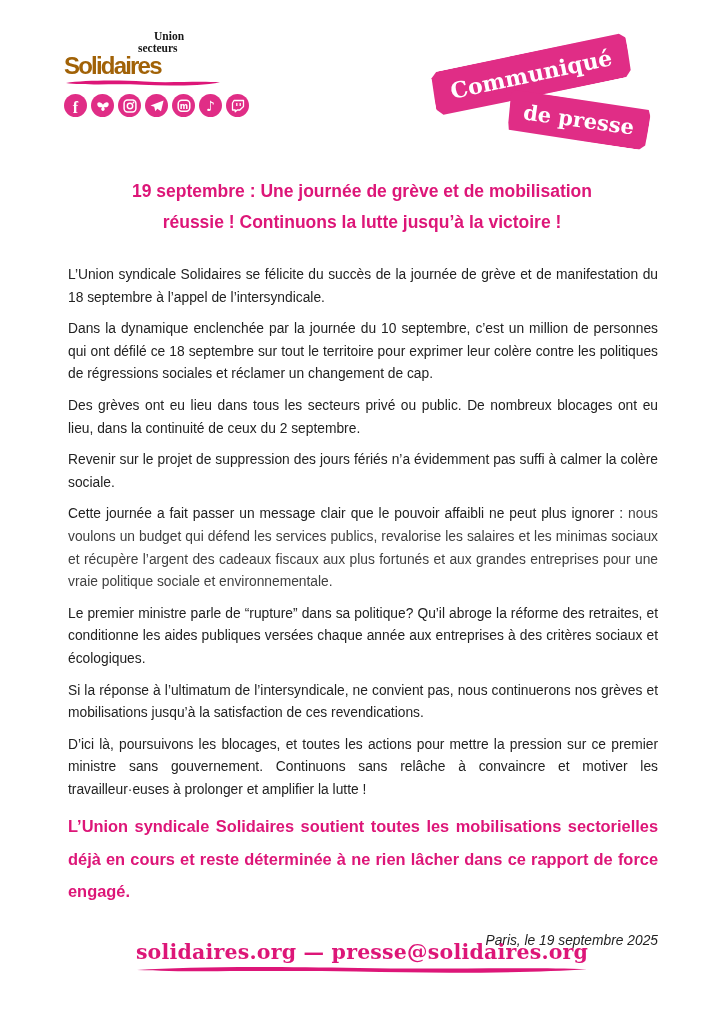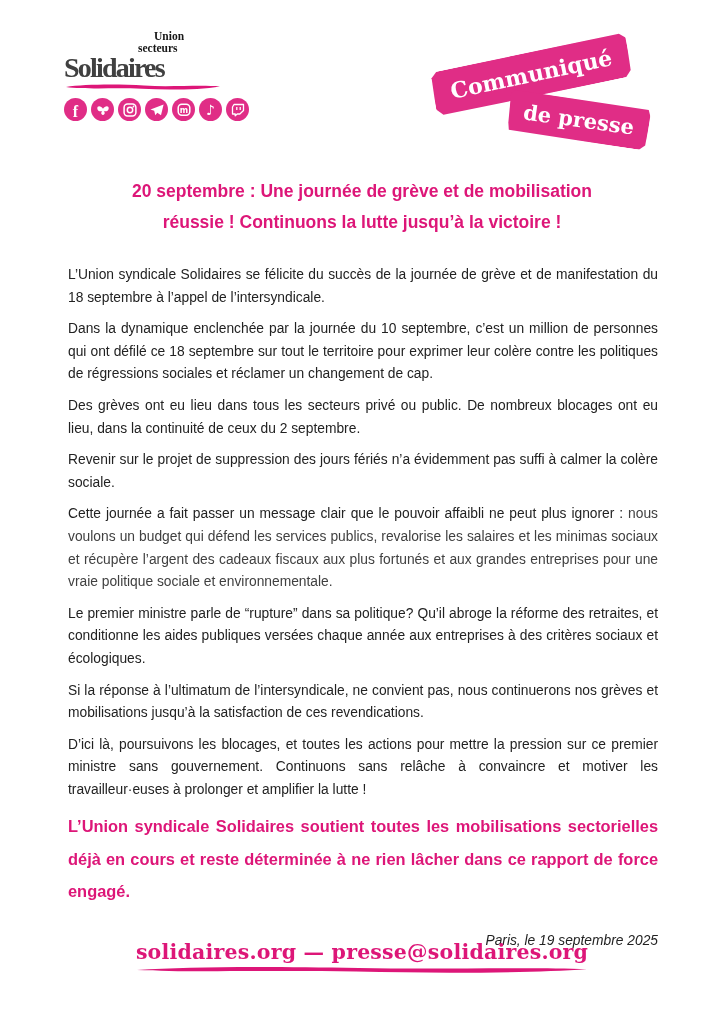--- a/index.html
+++ b/index.html
@@ -12,22 +12,22 @@
 
   
   .logo-block { position:absolute; left:64px; top:30px; width:170px; }
   .logo-union {
     font-family:"Liberation Serif", serif; font-weight:700;
     font-size:11.5px; line-height:1.08; color:#161616;
     margin-left:74px;
   }
   .logo-union .u1 { margin-left:16px; }
   .logo-name {
-    font-family:Liberation Serif, serif; font-weight:700;
-    font-size:28px; letter-spacing:-1.8px; color:#404040;
+    font-family:Liberation Sans, sans-serif; font-weight:700;
+    font-size:24px; letter-spacing:-1.8px; color:#a16207;
     line-height:1.05; margin-top:-2px;
   }
   .logo-underline { display:block; margin-top:1px; }
   .social-row { display:flex; gap:4px; margin-top:7px; }
   .social-circle {
     width:23px; height:23px; border-radius:50%;
     display:flex; align-items:center; justify-content:center;
     color:#ffffff; cursor:pointer; flex:none;
   }
   .social-circle .glyph { font-weight:bold; line-height:1; }
@@ -131,21 +131,21 @@
           <path d="M5.8 4 L5.8 7 M9.2 4 L9.2 7" stroke="#ffffff" stroke-width="1.3"></path>
         </svg>
       </span>
     </div>
   </div>
 
   <div class="banner banner-1" style="background:#e02d86">Communiqué</div>
   <div class="banner banner-2" style="background:#e02d86">de presse</div>
 
   <div class="doc-title" style="color:#dd1678">
-    <div>20 septembre : Une journée de grève et de mobilisation</div>
+    <div>19 septembre : Une journée de grève et de mobilisation</div>
     <div>réussie ! Continuons la lutte jusqu’à la victoire !</div>
   </div>
 
   <div class="body-text">
     <p>L’Union syndicale Solidaires se félicite du succès de la journée de grève et de manifestation du 18 septembre à l’appel de l’intersyndicale.</p>
     <p>Dans la dynamique enclenchée par la journée du 10 septembre, c’est un million de personnes qui ont défilé ce 18 septembre sur tout le territoire pour exprimer leur colère contre les politiques de régressions sociales et réclamer un changement de cap.</p>
     <p>Des grèves ont eu lieu dans tous les secteurs privé ou public. De nombreux blocages ont eu lieu, dans la continuité de ceux du 2 septembre.</p>
     <p>Revenir sur le projet de suppression des jours fériés n’a évidemment pas suffi à calmer la colère sociale.</p>
     <p><span>Cette journée a fait passer un message clair que le pouvoir affaibli ne peut plus ignorer :  </span><span style="color:#404040">nous voulons un budget qui défend les services publics, revalorise les salaires et les minimas sociaux et récupère l’argent des cadeaux fiscaux aux plus fortunés et aux grandes entreprises pour une vraie politique sociale et environnementale.</span></p>
     <p>Le premier ministre parle de “rupture” dans sa politique? Qu’il abroge la réforme des retraites, et conditionne les aides publiques versées chaque année aux entreprises à des critères sociaux et écologiques.</p>

